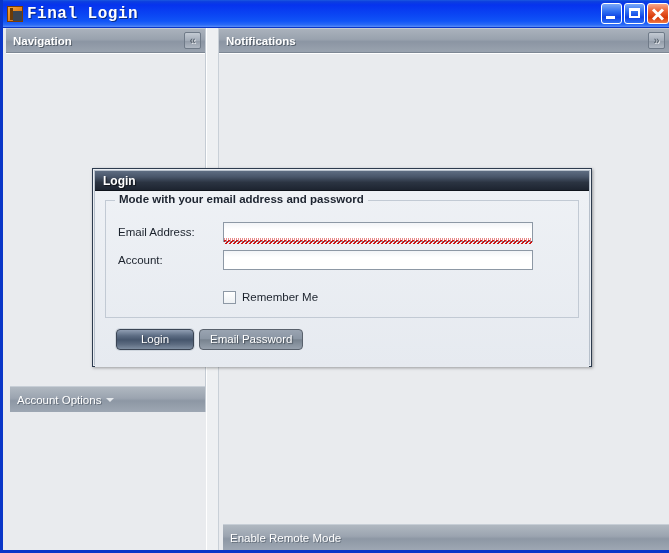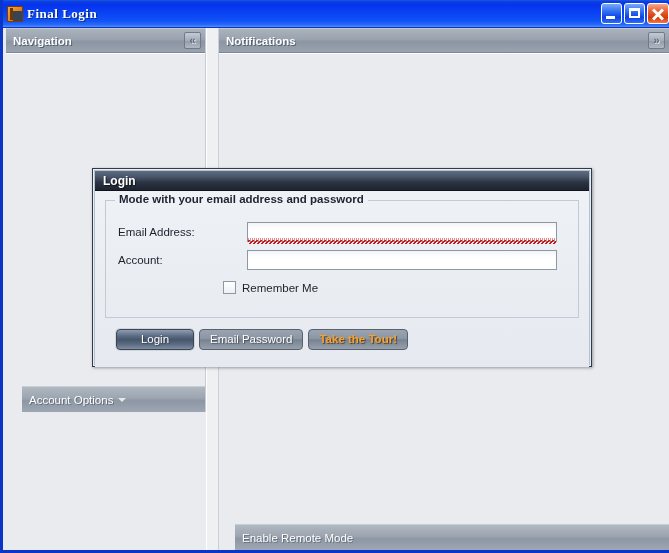--- a/index.html
+++ b/index.html
@@ -64,22 +64,22 @@
     background: #3a4450;
   }
   .title-icon .il {
     position: absolute;
     left: 2px; top: 1px;
     width: 3px; height: 12px;
     background: #6b3a06;
   }
   .title-text {
     color: #ffffff;
-    font-family: Liberation Serif, serif;
-    font-size: 13px;
+    font-family: Liberation Mono, monospace;
+    font-size: 16px;
     font-weight: bold;
     letter-spacing: 0.5px;
     text-shadow: 1px 1px 0 rgba(0,0,0,0.45);
     white-space: nowrap;
   }
   .win-btns {
     position: absolute;
     right: 3px; top: 3px;
     display: flex;
     gap: 2px;
@@ -198,21 +198,21 @@
   .panel-body {
     height: 471px;
     background: #e9ebee;
     border-top: 1px solid #ffffff;
     box-sizing: border-box;
   }
   .panel-right .panel-body { height: 471px; }
 
   .statusbar {
     position: absolute;
-    left: 16px; bottom: 0;
+    left: 4px; bottom: 0;
     right: 0;
     height: 26px;
     box-sizing: border-box;
     background: linear-gradient(180deg,#b0b8c1 0%,#9ba4b0 45%,#8d97a4 55%,#9ea7b3 100%);
     border-top: 1px solid #c7ced6;
     display: flex;
     align-items: center;
   }
   .statusbar .sb-text {
     color: #ffffff;
@@ -291,21 +291,21 @@
   }
 
   .form-row {
     display: flex;
     align-items: center;
     margin: 0 0 0 12px;
     height: 28px;
   }
   .form-row.first { margin-top: 9px; }
   .fr-label {
-    width: 129px;
+    width: 105px;
     font-size: 11.5px;
     color: #1b222c;
     white-space: nowrap;
   }
   .txtfield {
     width: 310px;
     height: 20px;
     box-sizing: border-box;
     background: linear-gradient(180deg,#f2f4f7 0%,#ffffff 35%,#ffffff 100%);
     border: 1px solid #8d98a5;
@@ -325,23 +325,22 @@
     position: absolute;
     left: 0; right: 0; bottom: 0;
     height: 3px;
     background-image:
       repeating-linear-gradient(90deg,#d82b2b 0 1px, transparent 1px 2px);
     opacity: 0.55;
   }
 
   .chk-row {
     display: flex;
-    align-items: center;
     margin-left: 117px;
-    margin-top: 7px;
+    margin-top: 17px;
   }
   .checkbox {
     width: 13px; height: 13px;
     box-sizing: border-box;
     border: 1px solid #8d98a5;
     background: linear-gradient(180deg,#ffffff 0%,#eef1f4 100%);
     margin-right: 6px;
   }
   .chk-label {
     font-size: 11.5px;
@@ -466,21 +465,20 @@
 
             <div class="chk-row">
               <span class="checkbox"></span>
               <span class="chk-label">Remember Me</span>
             </div>
           </div>
 
           <div class="btn-row">
             <div class="btn default">Login</div>
             <div class="btn">Email Password</div>
-            <div class="btn tour">Take the Tour!</div>
           </div>
 
         </div>
       </div>
     </div>
 
   </div>
 </div>
 
 </body></html>

